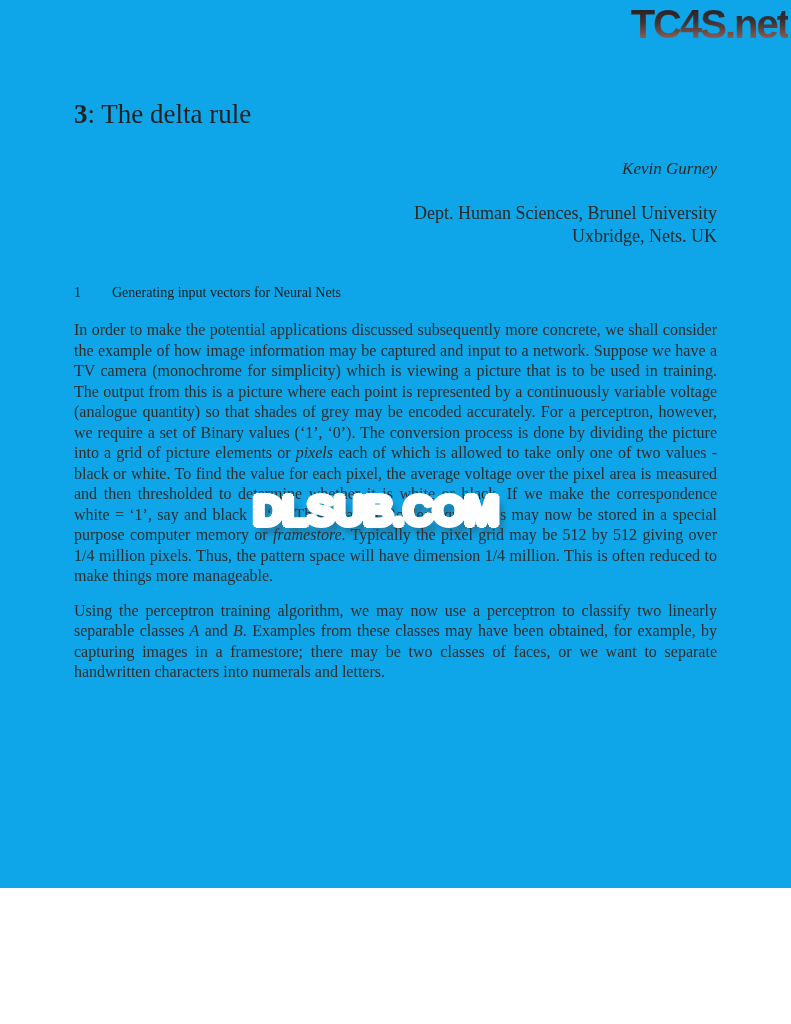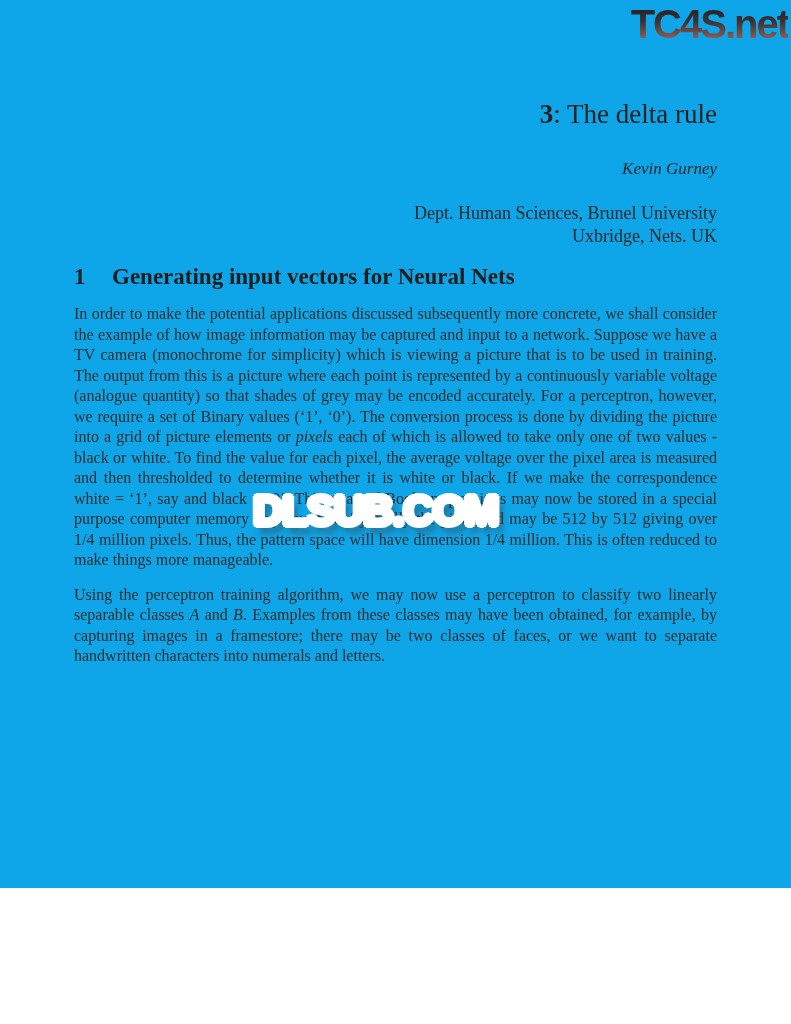--- a/index.html
+++ b/index.html
@@ -13,43 +13,43 @@
     color: #2a2a2a;
   }
   .content {
     position: absolute;
     left: 74px;
     top: 0;
     width: 643px;
   }
   .title {
     margin: 98px 0 0 0;
-    text-align: right;
+    text-align: left;
     font-size: 27px;
     font-weight: normal;
     line-height: 32px;
     color: #222222;
   }
   .author {
     margin-top: 28px;
     text-align: right;
     font-style: italic;
     font-size: 17px;
     line-height: 22px;
   }
   .affiliation {
     margin-top: 22px;
     text-align: right;
     font-size: 18px;
     line-height: 23px;
   }
   h2.section-heading {
-    margin: 16px 0 0 0;
-    font-size: 23px;
-    font-weight: bold;
+    margin: 32px 0 0 0;
+    font-size: 14px;
+    font-weight: normal;
     line-height: 26px;
     color: #1e1e1e;
   }
   h2.section-heading .secnum { display: inline-block; min-width: 38px; }
   p.body-par {
     margin: 14px 0 0 0;
     font-size: 16px;
     line-height: 20.5px;
     text-align: justify;
     color: #2e2e2e;

